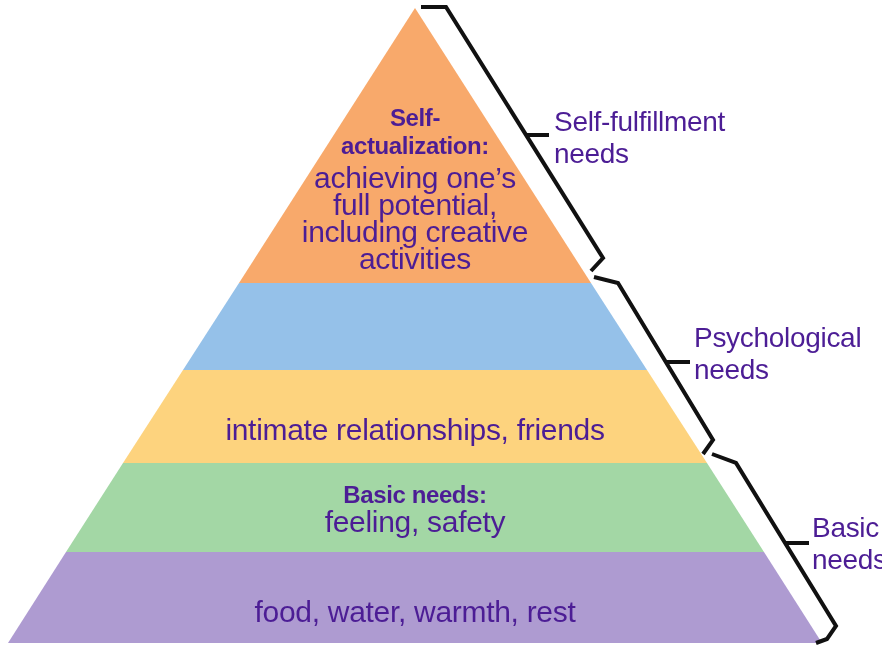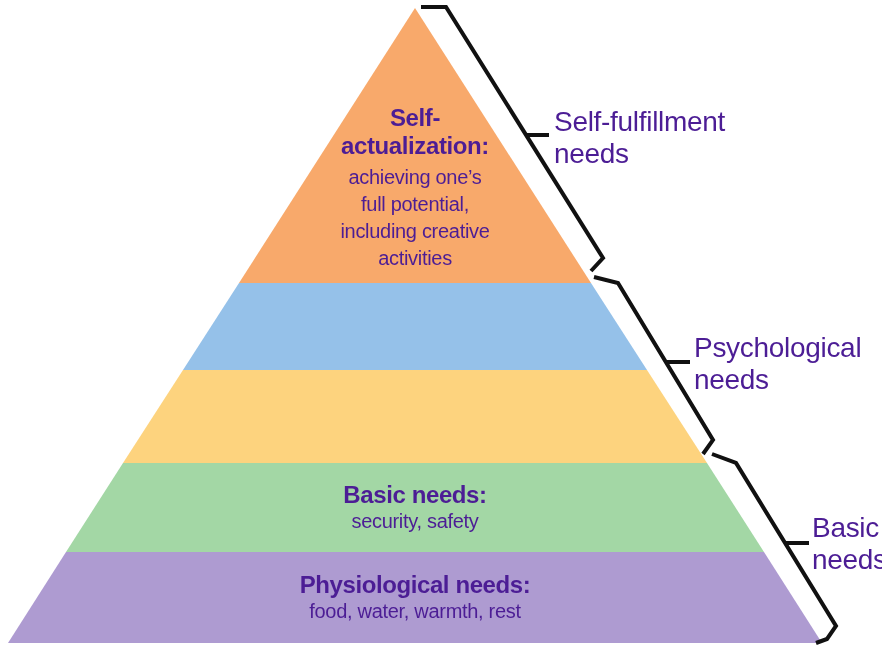--- a/index.html
+++ b/index.html
@@ -30,21 +30,21 @@
     pointer-events: none;
   }
   .band-title {
     font-weight: bold;
     font-size: 24px;
     line-height: 28px;
     letter-spacing: -0.4px;
     white-space: pre-line;
   }
   .band-desc {
-    font-size: 20px;
+    font-size: 30px;
     line-height: 27px;
     letter-spacing: -0.3px;
     white-space: pre-line;
   }
   .side-label {
     position: absolute;
     font-size: 28px;
     line-height: 32px;
     letter-spacing: -0.3px;
     white-space: pre-line;
@@ -54,21 +54,21 @@
   .pos-d1 { top: 164px; }
   .pos-t2 { top: 302px; }
   .pos-d2 { top: 329px; }
   .pos-t3 { top: 389px; }
   .pos-d3 { top: 416px; }
   .pos-t4 { top: 481px; }
   .pos-d4 { top: 508px; }
   .pos-t5 { top: 571px; }
   .pos-d5 { top: 598px; }
   .pos-g1 { left: 554px; top: 106px; }
-  .pos-g2 { left: 694px; top: 332px; }
+  .pos-g2 { left: 694px; top: 322px; }
   .pos-g3 { left: 812px; top: 512px; }
 </style>
 </head>
 <body>
 
 <div class="stage">
 
   <svg width="882" height="653" viewBox="0 0 882 653">
 
     <polygon points="415,8 591,283 239,283" fill="#F8A96B"></polygon>
@@ -83,25 +83,25 @@
   </svg>
 
   <div class="band-text band-title pos-t1">Self-
 actualization:</div>
   <div class="band-text band-desc pos-d1">achieving one’s
 full potential,
 including creative
 activities</div>
 
 
+  <div class="band-text band-desc pos-d3">intimate relationships, friends</div>
 
   <div class="band-text band-title pos-t4">Basic needs:</div>
-  <div class="band-text band-desc pos-d4">security, safety</div>
+  <div class="band-text band-desc pos-d4">feeling, safety</div>
 
-  <div class="band-text band-title pos-t5">Physiological needs:</div>
   <div class="band-text band-desc pos-d5">food, water, warmth, rest</div>
 
   <div class="side-label pos-g1">Self-fulfillment
 needs</div>
   <div class="side-label pos-g2">Psychological
 needs</div>
   <div class="side-label pos-g3">Basic
 needs</div>
 
 </div>

